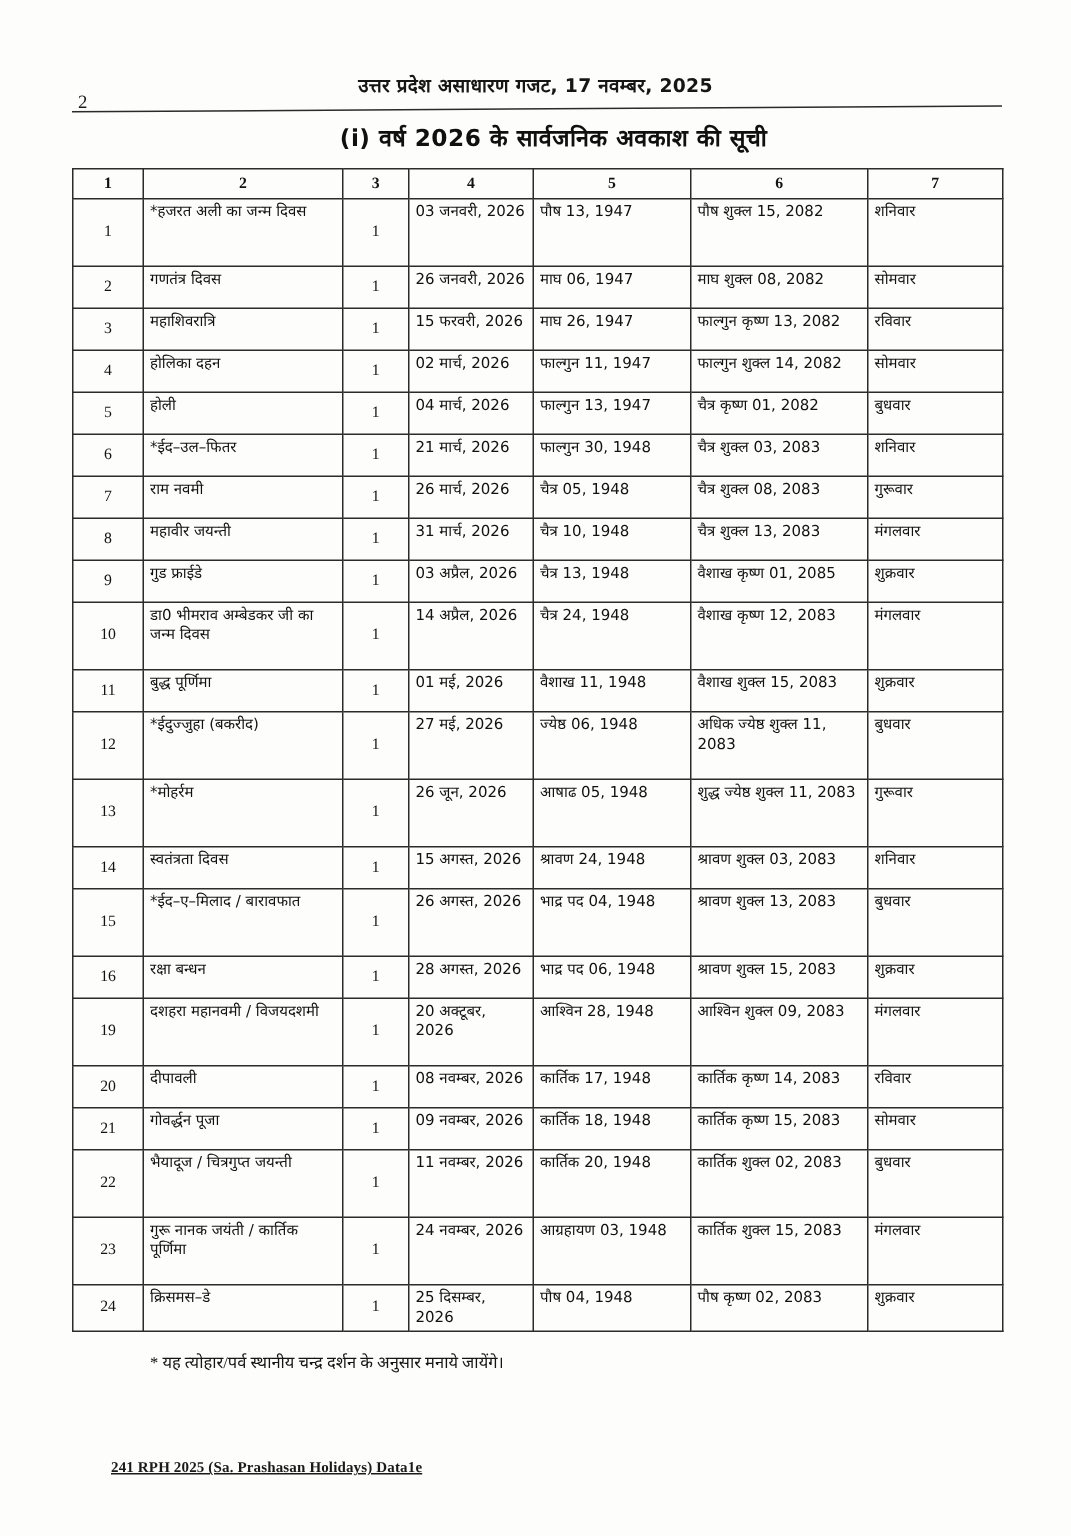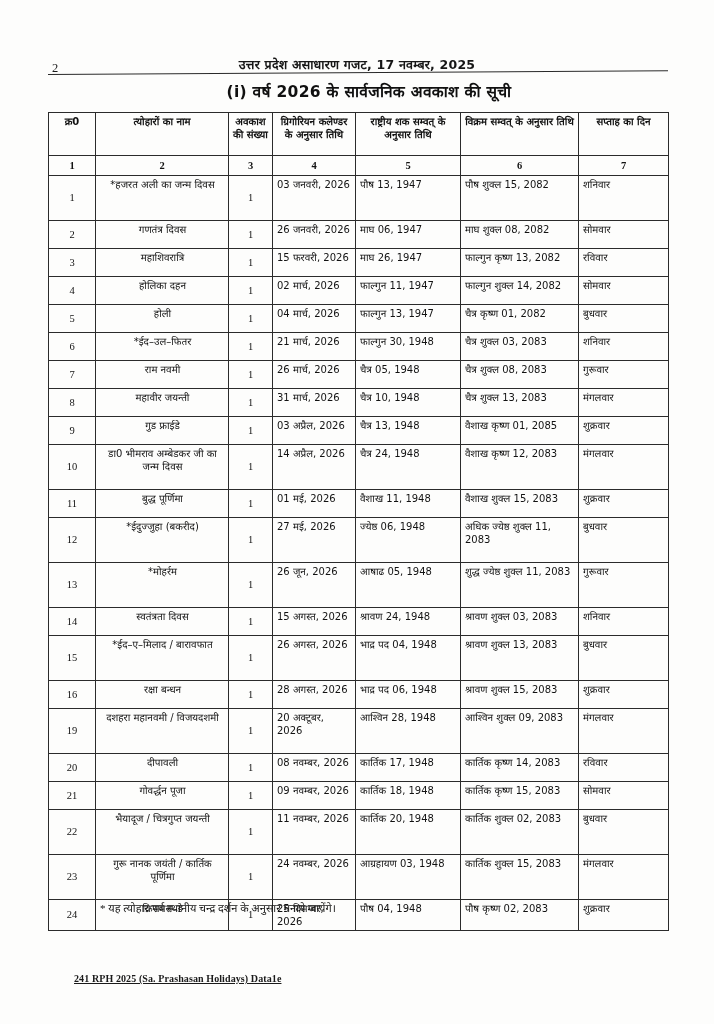--- a/index.html
+++ b/index.html
@@ -44,21 +44,20 @@
     position: absolute;
     left: 0;
     top: 0;
     width: 714px;
     text-align: center;
     font-size: 12.5px;
     font-family: "DejaVu Sans", sans-serif;
     font-weight: bold;
     color: #161616;
     letter-spacing: .2px;
-    margin-top: 8px;
   }
   .header-rule {
     position: absolute;
     left: 48px;
     top: 26px;
     width: 620px;
     height: 1px;
     background: #2a2a2a;
     transform: rotate(-0.35deg);
     transform-origin: left center;
@@ -131,21 +130,21 @@
   tbody.body-rows td {
     height: 23px;
   }
   tbody.body-rows td.col-sn {
     text-align: center;
     vertical-align: middle;
     font-size: 10.5px;
     font-family: "Liberation Serif", serif;
   }
   tbody.body-rows td.col-name {
-    text-align: center;
+    text-align: left;
     vertical-align: top;
     padding-left: 4px;
   }
   tbody.body-rows td.col-count {
     text-align: center;
     vertical-align: middle;
     font-size: 10.5px;
     font-family: "Liberation Serif", serif;
   }
   tbody.body-rows td.col-greg,
@@ -204,29 +203,20 @@
       <colgroup>
         <col class="c1">
           <col class="c2">
           <col class="c3">
           <col class="c4">
         <col class="c5">
           <col class="c6">
           <col class="c7">
       </colgroup>
       <thead>
-        <tr>
-          <th>क्र0</th>
-          <th>त्योहारों का नाम</th>
-          <th>अवकाश की संख्या</th>
-          <th>ग्रिगोरियन कलेण्डर के अनुसार तिथि</th>
-          <th>राष्ट्रीय शक सम्वत् के अनुसार तिथि</th>
-          <th>विक्रम सम्वत् के अनुसार तिथि</th>
-          <th>सप्ताह का दिन</th>
-        </tr>
         <tr class="numrow">
           <td>1</td>
           <td>2</td>
           <td>3</td>
           <td>4</td>
           <td>5</td>
           <td>6</td>
           <td>7</td>
         </tr>
       </thead>

